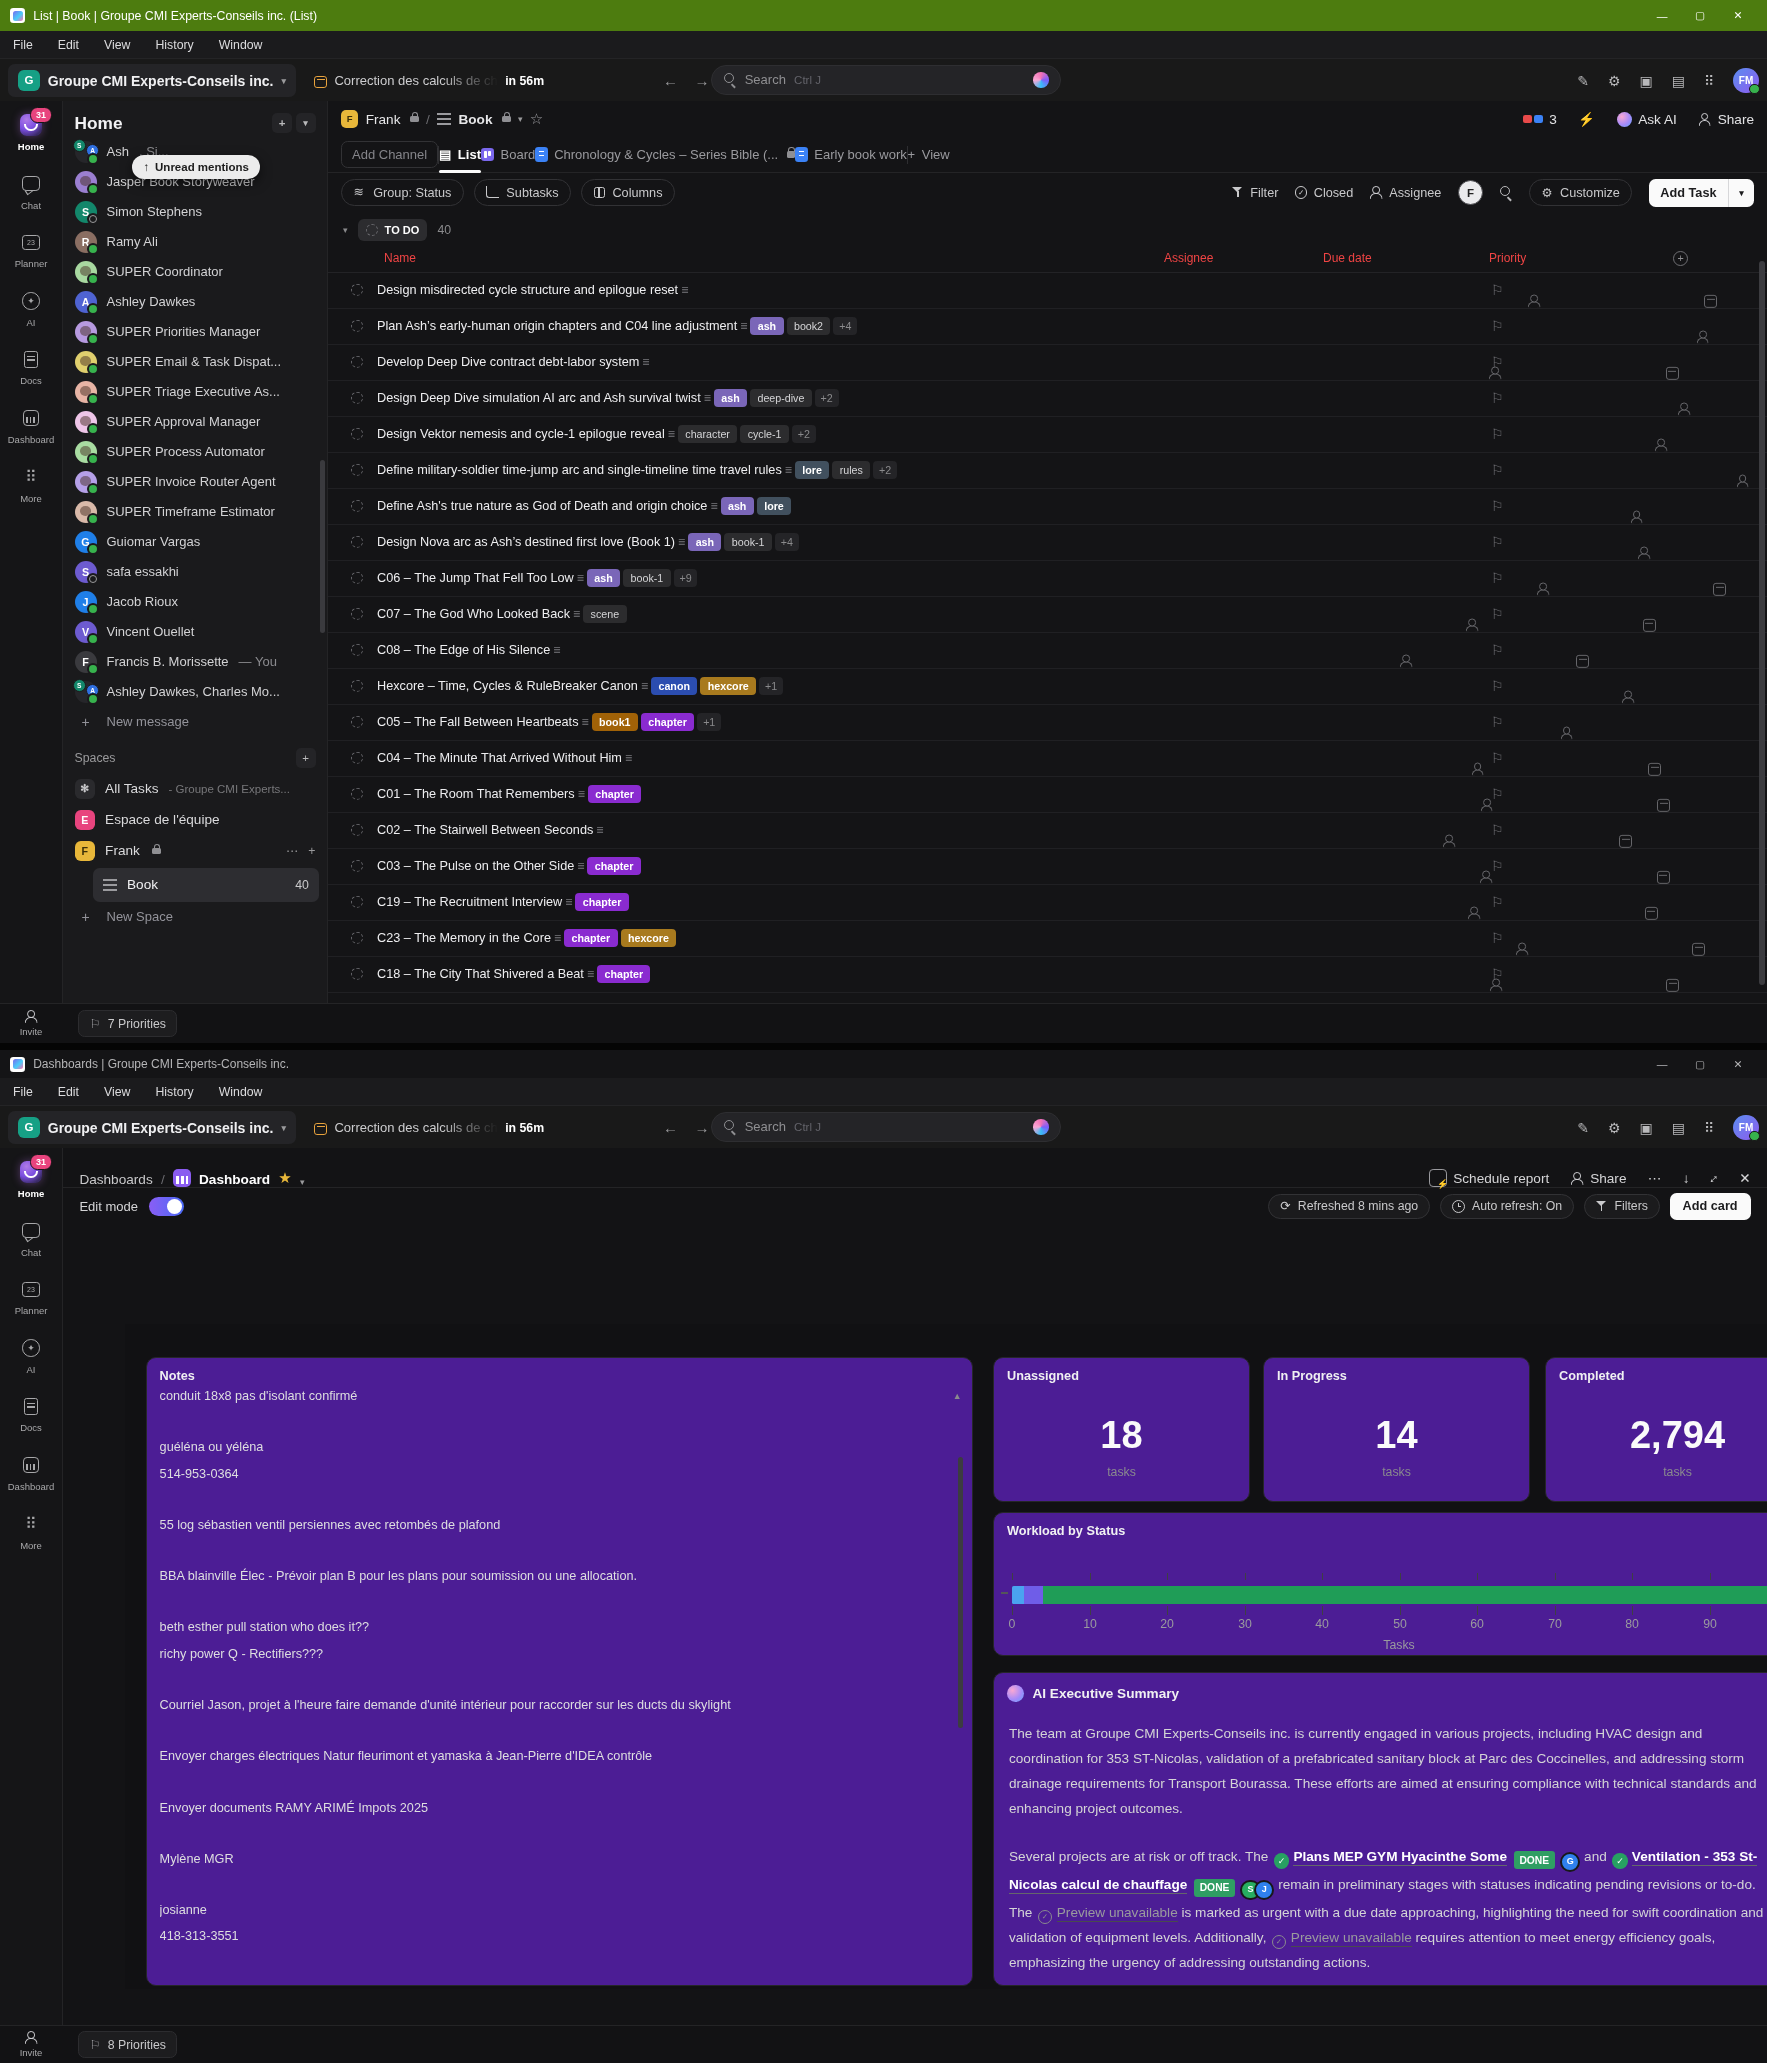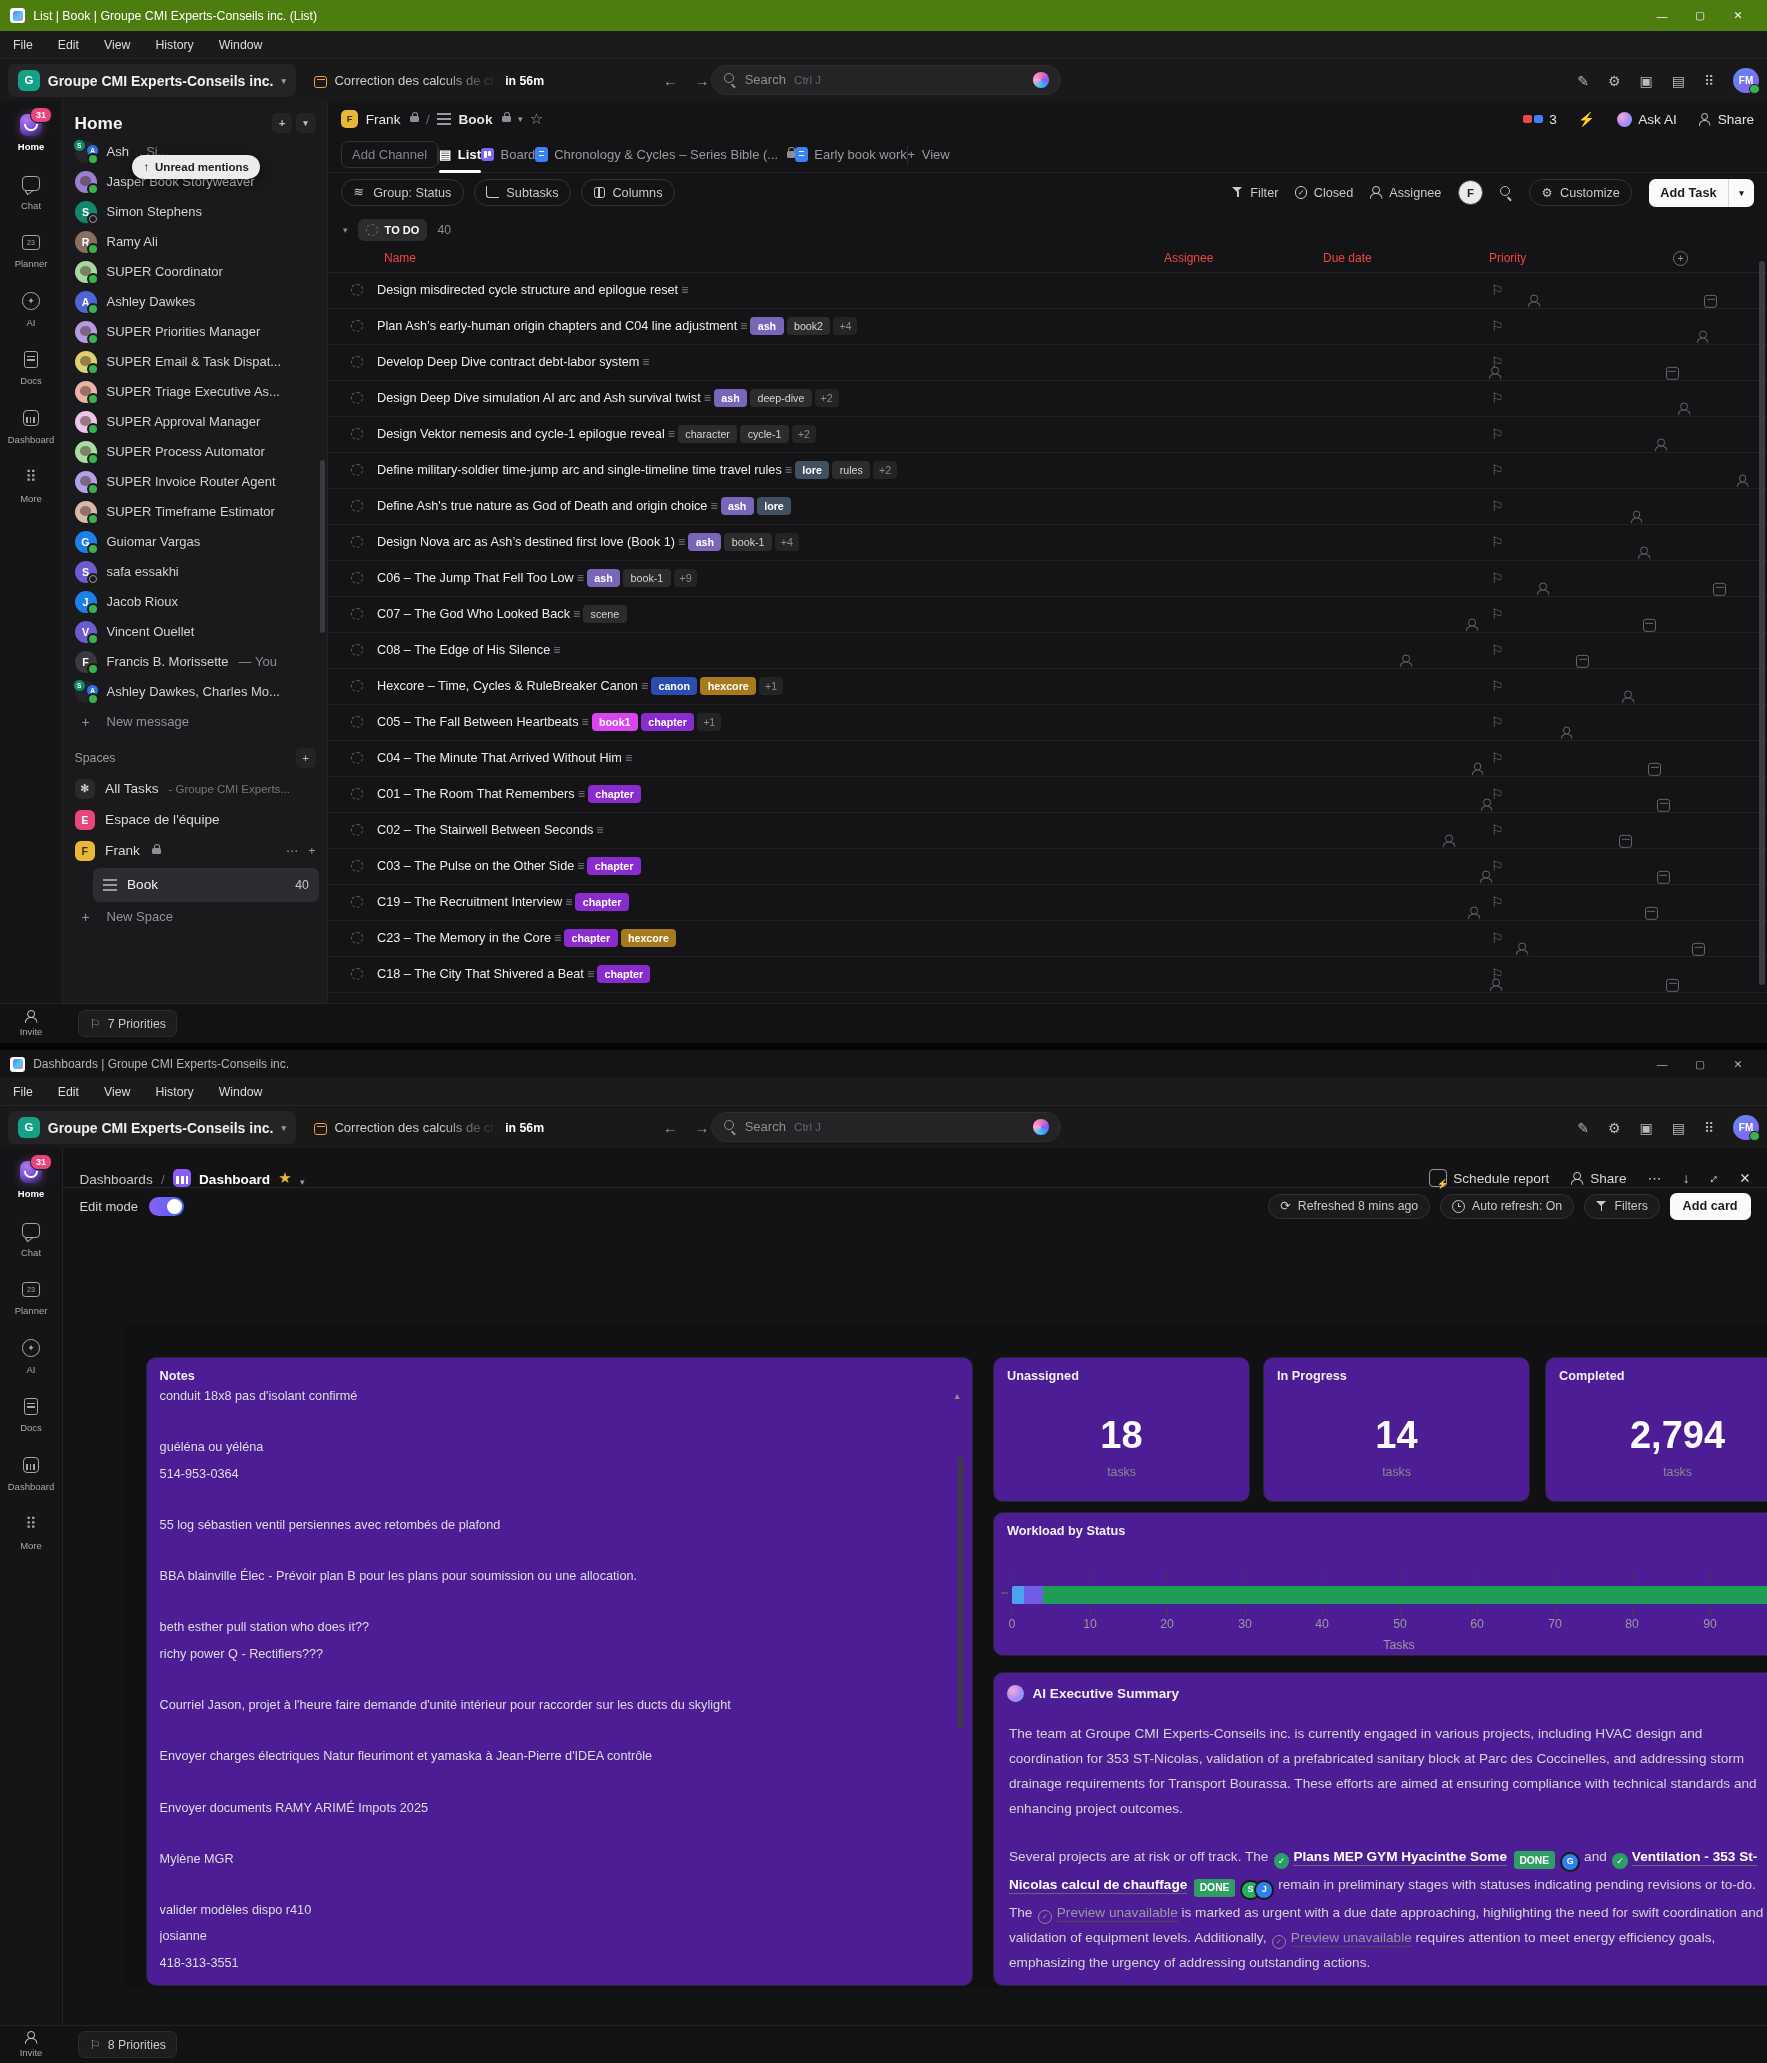--- a/index.html
+++ b/index.html
@@ -768,21 +768,21 @@
               <span class="tag" style="background: rgb(43, 77, 176);">canon</span>
               <span class="tag" style="background: rgb(168, 122, 30);">hexcore</span>
               <span class="more">+1</span>
               <span class="i-person rowicon pos-assignee"></span>
               <span class="g g-flag rowicon pos-flag"></span>
             </div>
             <div class="trow">
               <span class="i-status row-status"></span>
               <span class="tname">C05 – The Fall Between Heartbeats</span>
               <span class="g g-desc"></span>
-              <span class="tag" style="background: #d946ef;">book1</span>
+              <span class="tag" style="background: #a16207;">book1</span>
               <span class="tag" style="background: rgb(138, 43, 208);">chapter</span>
               <span class="more">+1</span>
               <span class="i-person rowicon pos-assignee"></span>
               <span class="g g-flag rowicon pos-flag"></span>
             </div>
             <div class="trow">
               <span class="i-status row-status"></span>
               <span class="tname">C04 – The Minute That Arrived Without Him</span>
               <span class="g g-desc"></span>
               <span class="i-person rowicon pos-assignee"></span>
@@ -1002,21 +1002,20 @@
                 <div class="note-line">richy power Q - Rectifiers???</div>
                 <div class="note-line blank"></div>
                 <div class="note-line">Courriel Jason, projet à l'heure faire demande d'unité intérieur pour raccorder sur les ducts du skylight</div>
                 <div class="note-line blank"></div>
                 <div class="note-line">Envoyer charges électriques Natur fleurimont et yamaska à Jean-Pierre d'IDEA contrôle</div>
                 <div class="note-line blank"></div>
                 <div class="note-line">Envoyer documents RAMY ARIMÉ Impots 2025</div>
                 <div class="note-line blank"></div>
                 <div class="note-line">Mylène MGR</div>
                 <div class="note-line blank"></div>
-                <div class="note-line">valider modèles dispo r410</div>
                 <div class="note-line">josianne</div>
                 <div class="note-line">418-313-3551</div>
                 <div class="note-line blank"></div>
               </div>
             <span class="notes-up">▲</span>
             <span class="notes-scroll"></span>
           </div>
 
           <div class="card statcard" id="stat-0">
             <div class="card-title">Unassigned</div>

